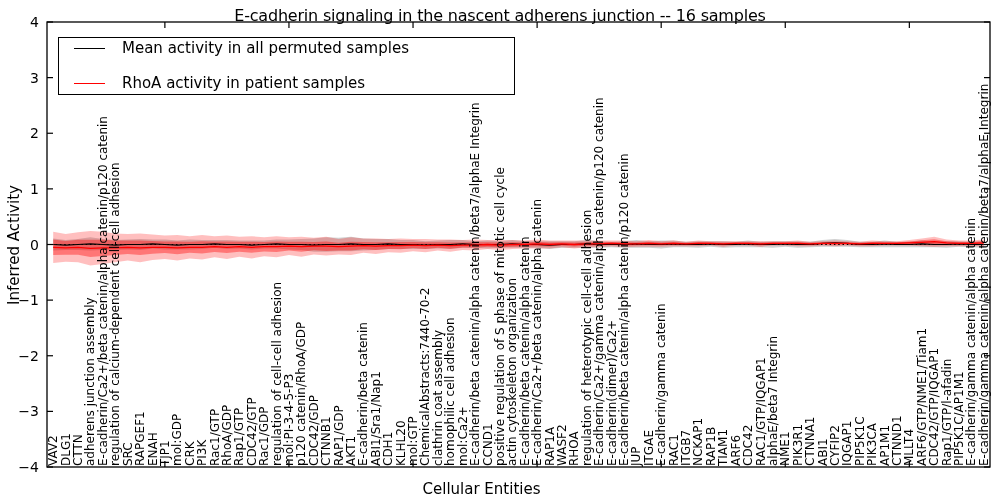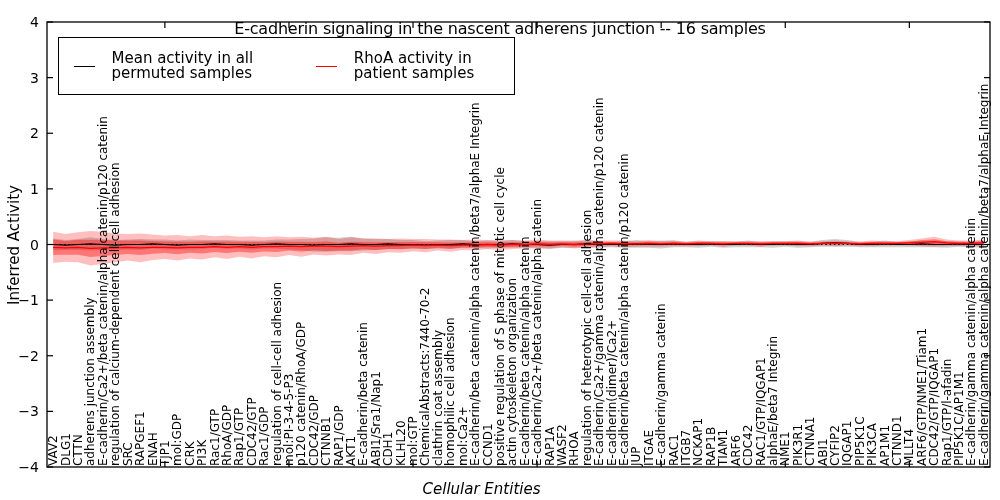--- a/index.html
+++ b/index.html
@@ -7,35 +7,35 @@
     position:relative;width:1000px;height:500px;background:#ffffff;
     overflow:hidden;font-family:"DejaVu Sans",sans-serif;color:#000;
   }
   #chart-svg{position:absolute;left:0;top:0;z-index:10;}
   #xlabels{position:absolute;left:0;top:0;width:1000px;height:500px;z-index:20;pointer-events:none;}
   .xtick{
     position:absolute;white-space:nowrap;font-size:12px;line-height:12px;
     transform:rotate(-90deg);transform-origin:0 100%;color:#000;
   }
   .fig-title{
-    position:absolute;top:19px;left:0;width:1000px;text-align:center;
+    position:absolute;top:6px;left:0;width:1000px;text-align:center;
     font-size:16px;z-index:40;letter-spacing:-0.2px;
   }
   .ylabel{
     position:absolute;left:14px;top:245px;transform:translate(-50%,-50%) rotate(-90deg);
     white-space:nowrap;font-size:15px;z-index:40;
   }
   .xlabel{
     position:absolute;top:480px;left:0;width:963px;text-align:center;
-    font-size:15px;z-index:40;font-style:italic;
+    font-size:15px;z-index:40;
   }
   .legend{
     position:absolute;left:58px;top:37px;width:457px;height:58px;
     background:#ffffff;border:1.5px solid #000;z-index:30;
-    display:flex;flex-direction:row;justify-content:space-between;
+    display:flex;flex-direction:column;justify-content:space-between;
     box-sizing:border-box;padding:3px 0;
   }
   .legend-row{display:flex;align-items:center;padding-left:15px;}
   .legend-line{display:inline-block;width:31px;height:0;border-top:1.6px solid #000;margin-right:17px;}
   .legend-label{font-size:15px;line-height:1;}
 </style>
 </head>
 <body>
 
 <div id="figure">

